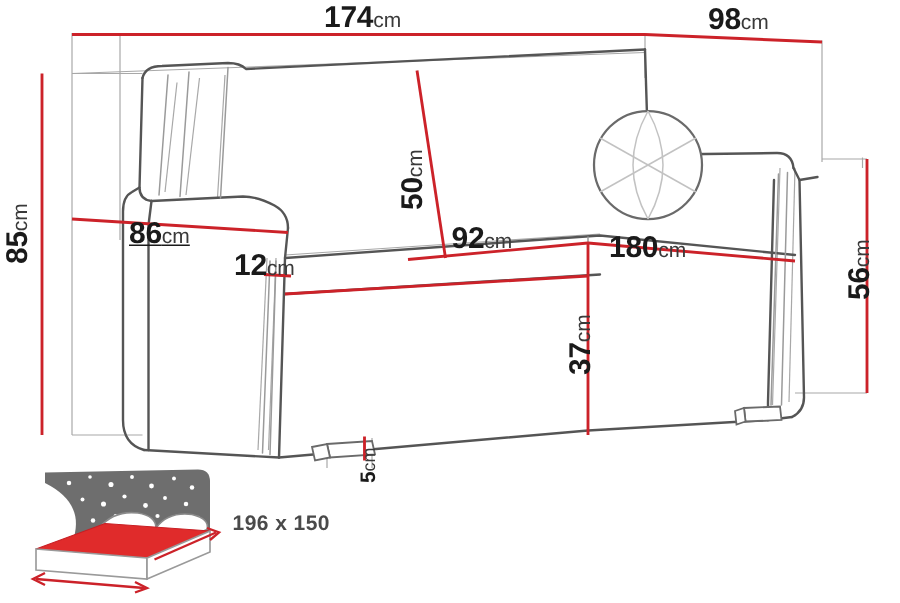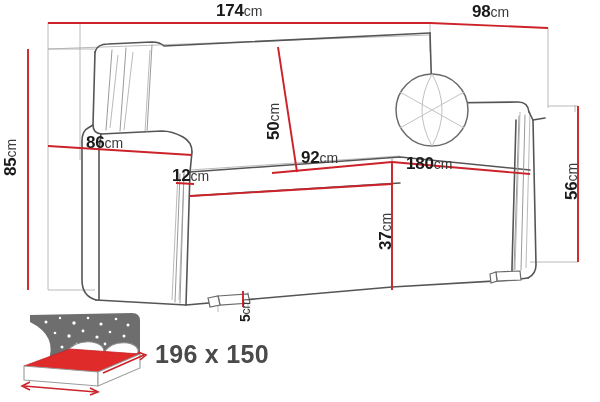--- a/index.html
+++ b/index.html
@@ -29,33 +29,33 @@
   .dim-label {
     position: absolute;
     white-space: nowrap;
     color: #1a1a1a;
     font-family: "Liberation Sans", sans-serif;
     line-height: 1;
     user-select: none;
   }
   .dim-label .num {
     font-weight: bold;
-    font-size: 17px;
+    font-size: 20px;
     letter-spacing: -0.2px;
   }
   .dim-label .unit {
     font-weight: normal;
     font-size: 14px;
     color: #3a3a3a;
   }
   .bedsize-label {
     position: absolute;
     white-space: nowrap;
     color: #4a4a4a;
-    font-size: 25px;
+    font-size: 14px;
     font-weight: bold;
     letter-spacing: 0.3px;
     font-family: "Liberation Sans", sans-serif;
   }
   .rot-90 { transform: rotate(-90deg); transform-origin: left top; }
 </style>
 </head>
 <body>
 
 <div id="stage">
@@ -260,25 +260,25 @@
   </div>
 
   <div class="dim-label rot-90" style="left:2px; top:176px;">
     <span class="num">85</span><span class="unit">cm</span>
   </div>
 
   <div class="dim-label rot-90" style="left:265px; top:140px;">
     <span class="num">50</span><span class="unit">cm</span>
   </div>
 
-  <div class="dim-label" style="left:86px; top:134px;">
+  <div class="dim-label" style="left:86px; top:146px;text-decoration:underline;">
     <span class="num">86</span><span class="unit">cm</span>
   </div>
 
-  <div class="dim-label" style="left:156px; top:167px;margin-left:16px;">
+  <div class="dim-label" style="left:156px; top:167px;">
     <span class="num">12</span><span class="unit">cm</span>
   </div>
 
   <div class="dim-label" style="left:301px; top:149px;">
     <span class="num">92</span><span class="unit">cm</span>
   </div>
 
   <div class="dim-label" style="left:406px; top:155px;">
     <span class="num">180</span><span class="unit">cm</span>
   </div>

